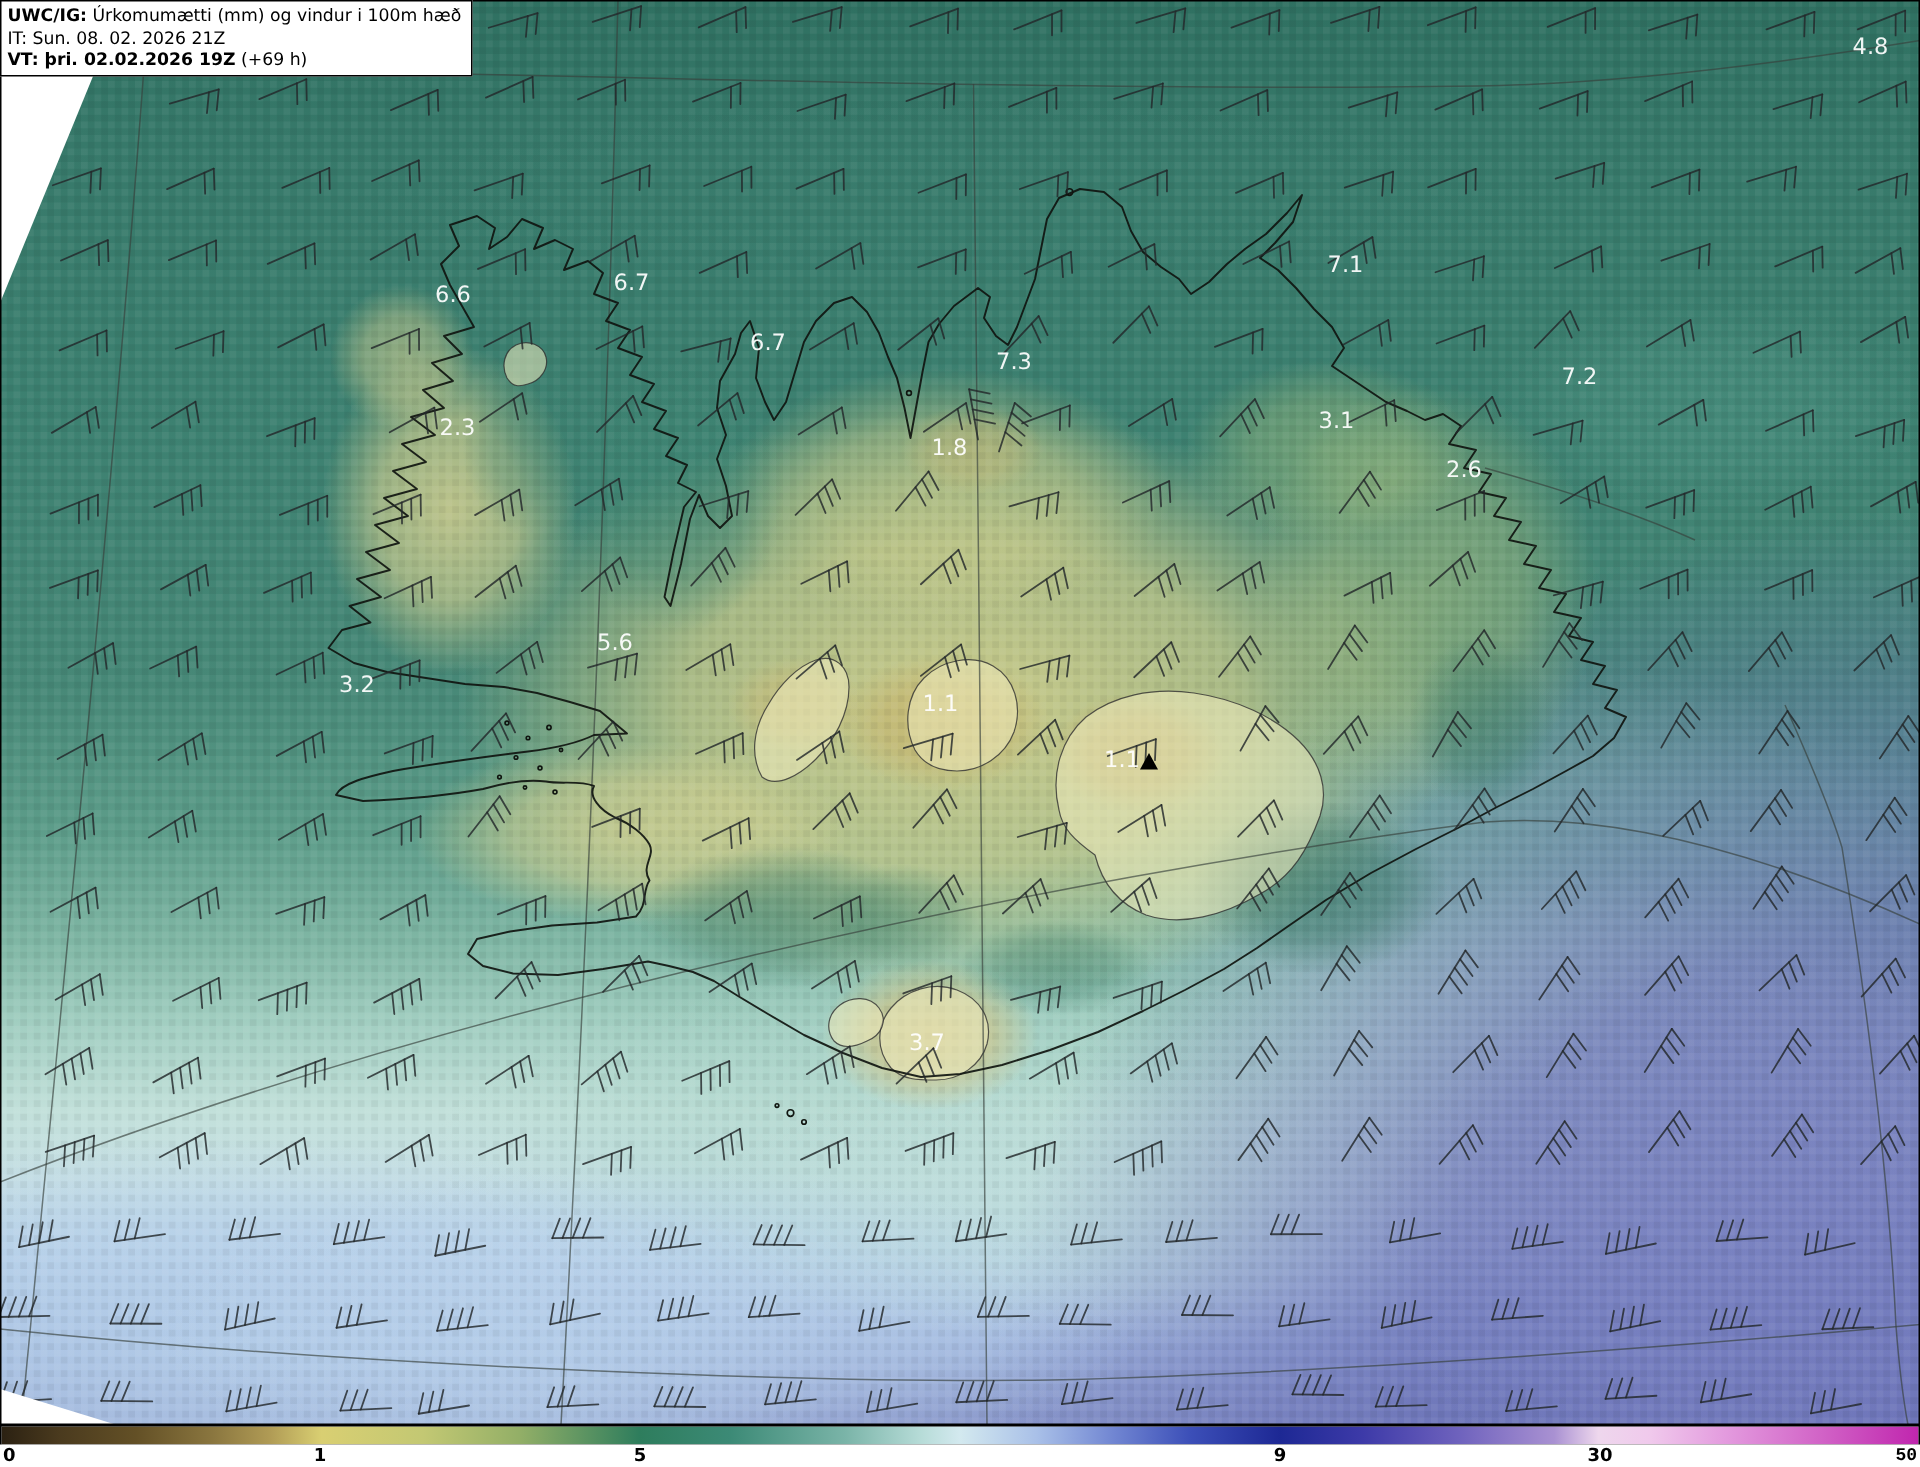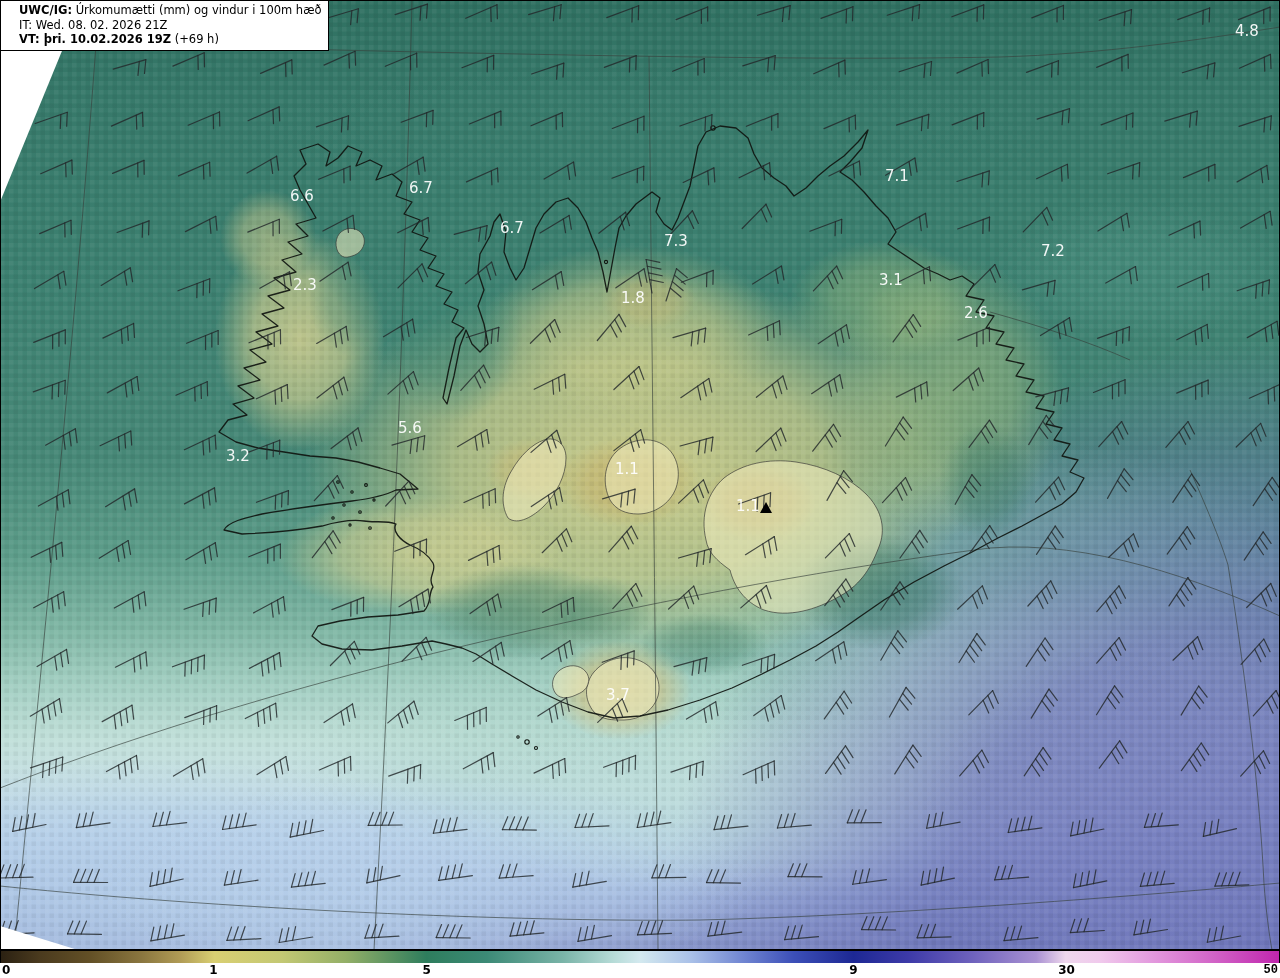--- a/index.html
+++ b/index.html
@@ -2,21 +2,21 @@
 <html><head>
 <meta charset="utf-8">
 <style>
   html,body{margin:0;padding:0;background:#000;}
   #stage{position:relative;width:1280px;height:978px;overflow:hidden;
          font-family:"DejaVu Sans","Liberation Sans",sans-serif;background:#fff;}
   #mapwrap{position:absolute;left:0;top:0;width:1024px;height:950px;border-bottom:1px solid #000;box-sizing:border-box;text-align:right;}
   #mapsvg{display:block;}
   
   #titlebox{position:absolute;left:0;top:0;background:#fff;border:1px solid #000;
-            padding:2px 6px 3px 18px;font-size:11.5px;line-height:14.5px;color:#000;white-space:nowrap;}
+            padding:2px 6px 3px 4px;font-size:11.5px;line-height:14.5px;color:#000;white-space:nowrap;}
   #titlebox .b{font-weight:bold;}
   
   #colorbar{position:absolute;left:0;top:950px;width:1280px;height:28px;background:#fff;}
   #cbar-grad{position:absolute;left:0;top:0;width:1278px;height:12px;border:1px solid #000;}
   #cbar-ticks{position:absolute;left:0;top:13px;width:1280px;height:15px;background:#fff;}
   .cbtick{position:absolute;top:0;font-size:12px;font-weight:bold;color:#000;transform:translateX(-50%);line-height:14px;}
   .cbtick.start{transform:none;}
   .cbtick.end{transform:translateX(-100%);font-family:Liberation Mono, monospace;}
 </style>
 </head>
@@ -2142,22 +2142,22 @@
         <text x="238" y="461" fill="#ffffff" fill-opacity="0.93" font-size="15" text-anchor="middle" font-family="&quot;DejaVu Sans&quot;,&quot;Liberation Sans&quot;,sans-serif">3.2</text>
         <text x="627" y="474" fill="#ffffff" fill-opacity="0.93" font-size="15" text-anchor="middle" font-family="&quot;DejaVu Sans&quot;,&quot;Liberation Sans&quot;,sans-serif">1.1</text>
         <text x="748" y="511" fill="#ffffff" fill-opacity="0.93" font-size="15" text-anchor="middle" font-family="&quot;DejaVu Sans&quot;,&quot;Liberation Sans&quot;,sans-serif">1.1</text>
         <text x="618" y="700" fill="#ffffff" fill-opacity="0.93" font-size="15" text-anchor="middle" font-family="&quot;DejaVu Sans&quot;,&quot;Liberation Sans&quot;,sans-serif">3.7</text>
         <rect x="0.5" y="0.5" width="1279" height="949" fill="none" stroke="#000" stroke-width="1"></rect>
       </svg>
   </div>
 
   <div id="titlebox">
     <div><span class="b">UWC/IG:</span><span> Úrkomumætti (mm) og vindur i 100m hæð</span></div>
-    <div>IT: Wed. 08. 02. 2026 21Z</div>
-    <div><span class="b">VT: þri. 10.02.2026 19Z</span><span> (+69 h)</span></div>
+    <div>IT: Sun. 08. 02. 2026 21Z</div>
+    <div><span class="b">VT: þri. 02.02.2026 19Z</span><span> (+69 h)</span></div>
   </div>
 
   <div id="colorbar">
     <div id="cbar-grad" style="background: linear-gradient(90deg, rgb(43, 33, 18) 0%, rgb(74, 58, 30) 3%, rgb(99, 80, 38) 7%, rgb(138, 118, 63) 11%, rgb(176, 155, 85) 14%, rgb(217, 207, 114) 16.7%, rgb(195, 200, 115) 22%, rgb(147, 175, 103) 27%, rgb(46, 125, 93) 33.3%, rgb(60, 138, 118) 38%, rgb(122, 180, 168) 44%, rgb(183, 220, 216) 48%, rgb(211, 233, 239) 50%, rgb(169, 192, 232) 54%, rgb(113, 134, 210) 58%, rgb(60, 79, 184) 62%, rgb(29, 40, 148) 66.7%, rgb(61, 58, 168) 71%, rgb(110, 98, 189) 76%, rgb(169, 145, 210) 81%, rgb(238, 215, 237) 83.3%, rgb(240, 201, 236) 86%, rgb(227, 154, 222) 90%, rgb(209, 98, 198) 95%, rgb(192, 38, 174) 100%);"></div>
     <div id="cbar-ticks">
         <span class="cbtick start" style="left: 2px;">0</span>
         <span class="cbtick" style="left: 16.67%;">1</span>
         <span class="cbtick" style="left: 33.33%;">5</span>
         <span class="cbtick" style="left: 50%; margin-top: 46px;">10</span>
         <span class="cbtick" style="left: 66.67%;">9</span>

